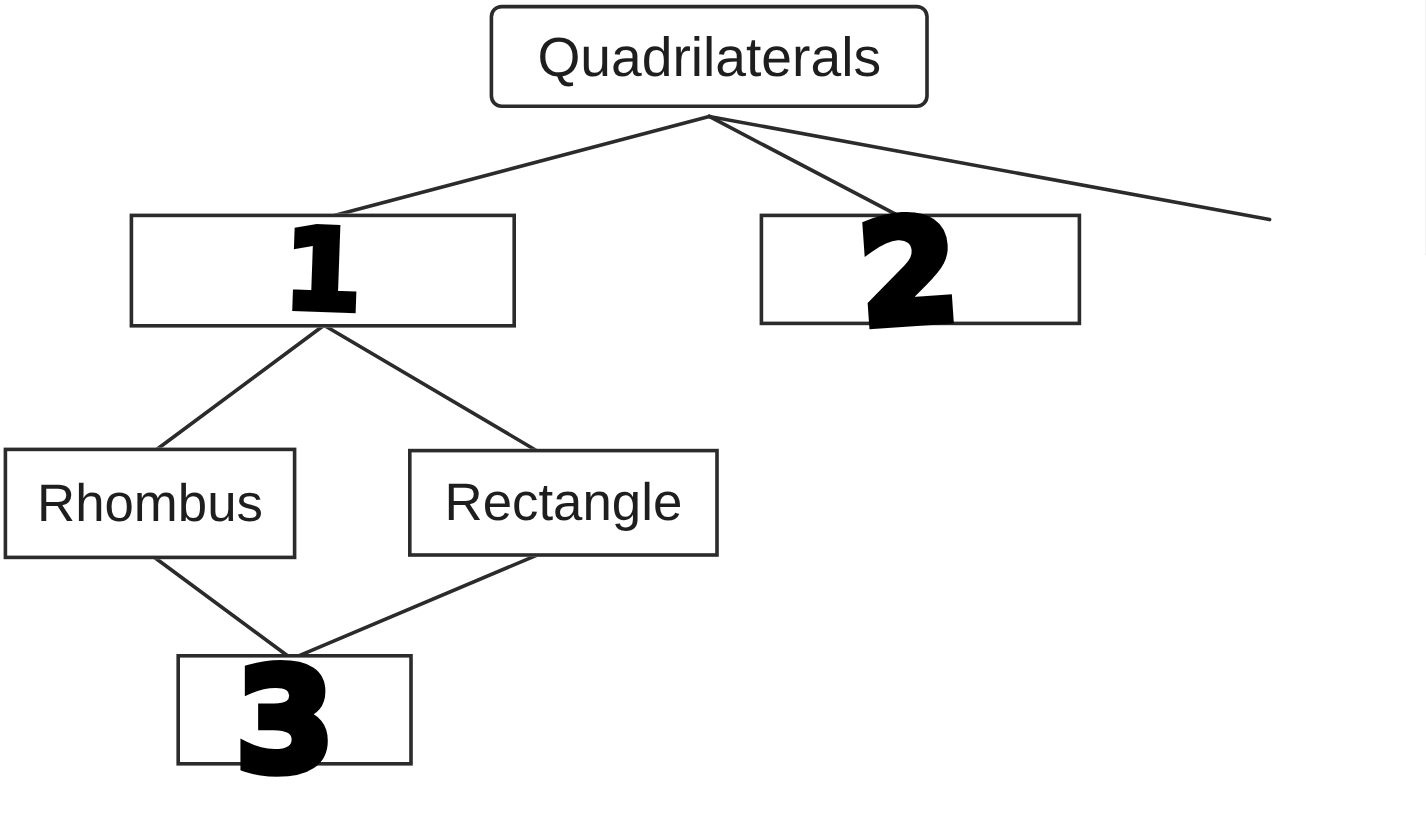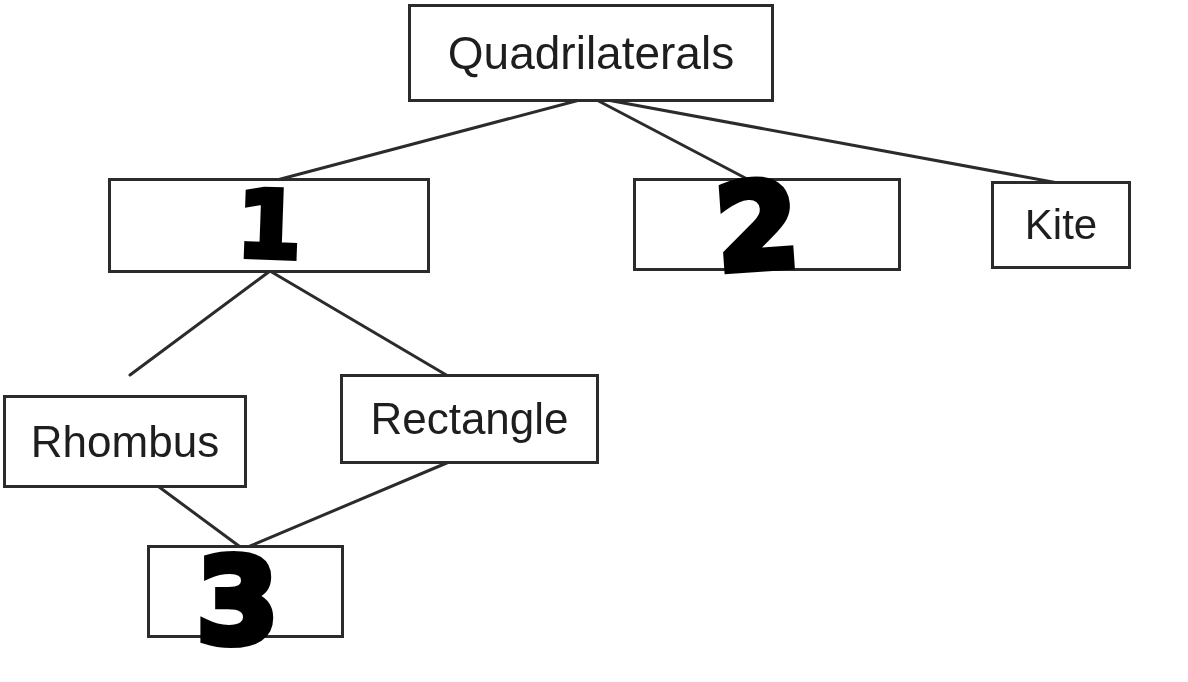--- a/index.html
+++ b/index.html
@@ -36,25 +36,25 @@
     border:3px solid var(--box-border);
     background:var(--background);
     display:flex;align-items:center;justify-content:center;
     color:var(--label-ink);
   }
   .node .label{
     font-family:"Liberation Sans","DejaVu Sans",sans-serif;
     letter-spacing:0px;
     white-space:nowrap;
   }
-  .node-root     {left:408px;top:4px;  width:366px;height:98px;}
+  .node-root     {left:408px;top:4px;  width:366px;height:86px;border-radius:10px;}
   .node-blank1   {left:108px;top:178px;width:322px;height:95px;}
   .node-blank2   {left:633px;top:178px;width:268px;height:93px;}
   .node-kite     {left:991px;top:181px;width:140px;height:88px;}
-  .node-rhombus  {left:3px;  top:395px;width:244px;height:93px;}
+  .node-rhombus  {left:3px;  top:373px;width:244px;height:93px;}
   .node-rectangle{left:320px;top:374px;width:259px;height:90px;margin-left:20px;}
   .node-blank3   {left:147px;top:545px;width:197px;height:93px;}
 
   .node-root .label{font-size:46px;}
   .node-kite .label{font-size:42px;}
   .node-rhombus .label{font-size:44px;}
   .node-rectangle .label{font-size:44px;}
 
   .marker{
     position:absolute;
@@ -88,23 +88,20 @@
   </svg>
 
   <div class="node node-root">
     <span class="label">Quadrilaterals</span>
   </div>
 
   <div class="node node-blank1"></div>
 
   <div class="node node-blank2"></div>
 
-  <div class="node node-kite">
-    <span class="label">Kite</span>
-  </div>
 
   <div class="node node-rhombus">
     <span class="label">Rhombus</span>
   </div>
 
   <div class="node node-rectangle">
     <span class="label">Rectangle</span>
   </div>
 
   <div class="node node-blank3"></div>

